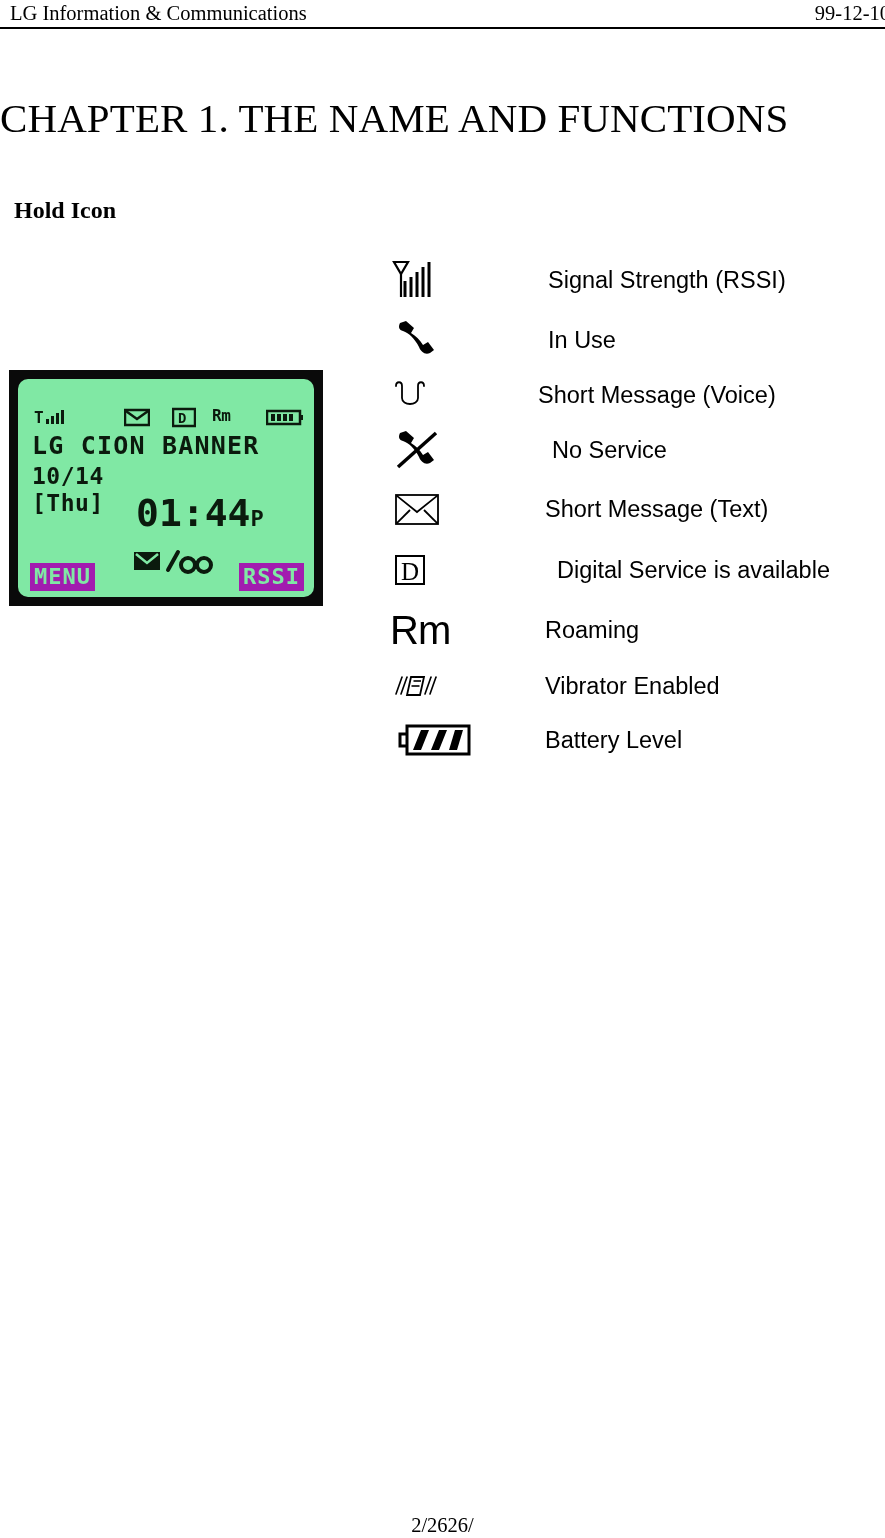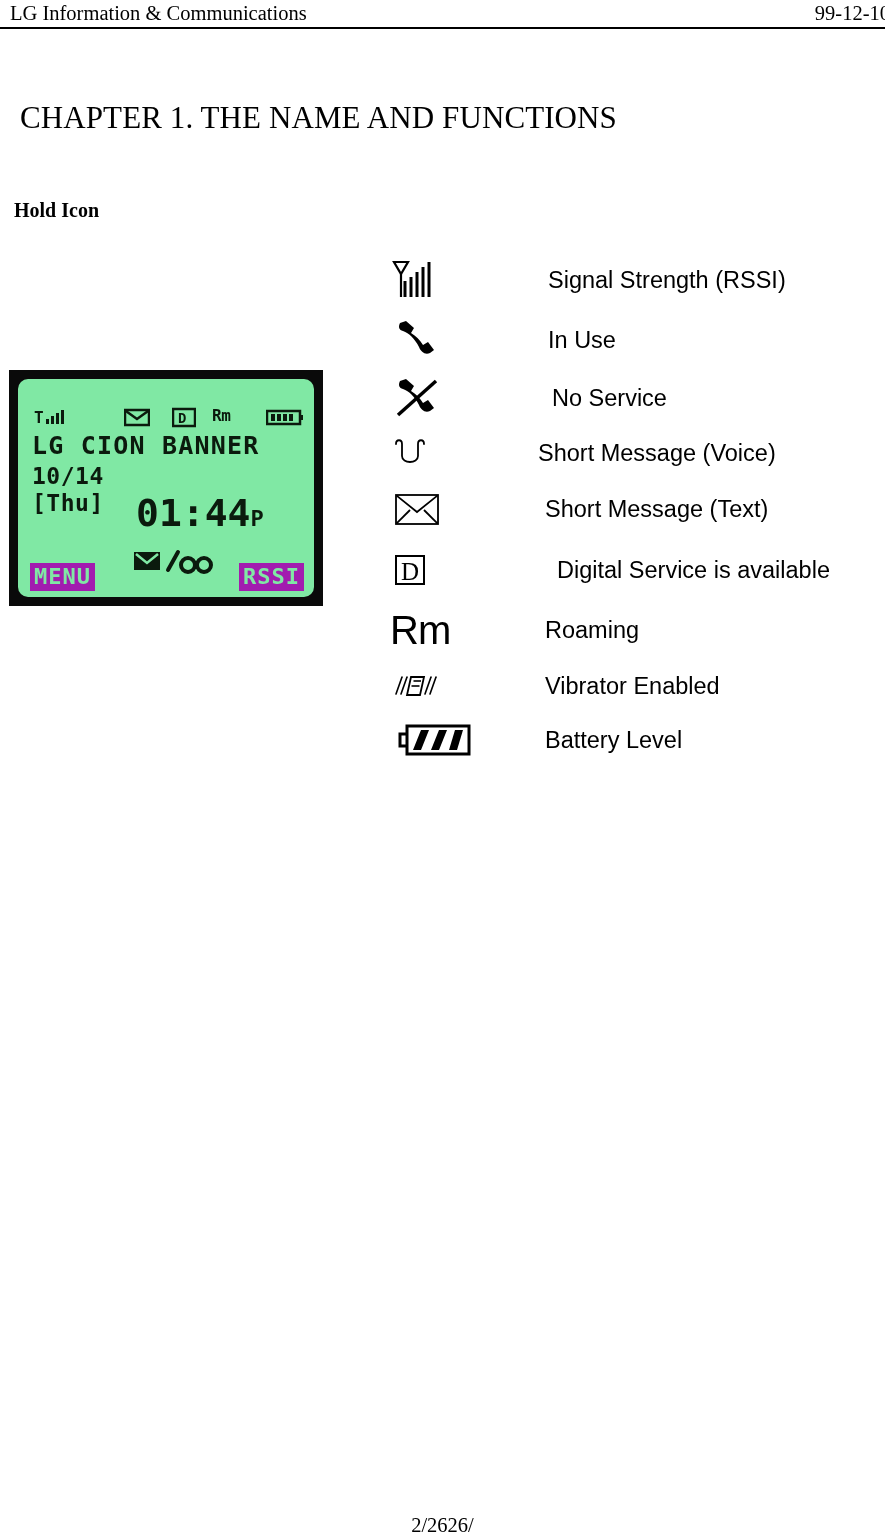--- a/index.html
+++ b/index.html
@@ -45,34 +45,34 @@
     left: 0;
     top: 27px;
     width: 885px;
     height: 2px;
     background: #000000;
   }
 
   
   .chapter-title {
     position: absolute;
-    left: 20px;
+    left: 0;
     top: 99px;
-    font-size: 31px;
+    font-size: 41px;
     line-height: 38px;
     letter-spacing: 0.1px;
     white-space: nowrap;
   }
 
   
   .hold-icon-label {
     position: absolute;
     left: 14px;
     top: 198px;
-    font-size: 20px;
+    font-size: 24px;
     font-weight: bold;
     line-height: 24px;
     white-space: nowrap;
   }
 
   
   .lcd-photo {
     position: absolute;
     left: 9px;
     top: 370px;
@@ -336,37 +336,37 @@
 
   <div class="legend-row" style="height:59px;">
     <span class="legend-icon" style="left:2px;">
       <svg width="56" height="46" viewBox="0 0 56 46">
         <path d="M8 6 C6 10 7 13 11 14 C17 16 23 22 27 30 C29 35 33 38 38 36 L42 33 L36 25 L31 28 C28 23 24 19 19 16 L22 11 L14 4 Z" fill="#000"></path>
       </svg>
     </span>
     <span class="legend-label" style="left:158px;">In Use</span>
   </div>
 
+  <div class="legend-row" style="height:52px;">
+    <span class="legend-icon" style="left:0px;">
+      <svg width="56" height="38" viewBox="0 0 56 38">
+        <path d="M6 10 C6 5 12 5 12 10 L12 22 C12 30 28 30 28 22 L28 10 C28 5 34 5 34 10" fill="none" stroke="#000" stroke-width="1.8" stroke-linecap="round"></path>
+      </svg>
+    </span>
+    <span class="legend-label" style="left:148px;">Short Message (Voice)</span>
+  </div>
+
   <div class="legend-row" style="height:58px;">
     <span class="legend-icon" style="left:2px;">
       <svg width="56" height="46" viewBox="0 0 56 46">
         <path d="M8 6 C6 10 7 13 11 14 C17 16 23 22 27 30 C29 35 33 38 38 36 L42 33 L36 25 L31 28 C28 23 24 19 19 16 L22 11 L14 4 Z" fill="#000"></path>
         <line x1="6" y1="40" x2="44" y2="6" stroke="#000" stroke-width="3.5"></line>
       </svg>
     </span>
     <span class="legend-label" style="left:162px;">No Service</span>
-  </div>
-
-  <div class="legend-row" style="height:52px;">
-    <span class="legend-icon" style="left:0px;">
-      <svg width="56" height="38" viewBox="0 0 56 38">
-        <path d="M6 10 C6 5 12 5 12 10 L12 22 C12 30 28 30 28 22 L28 10 C28 5 34 5 34 10" fill="none" stroke="#000" stroke-width="1.8" stroke-linecap="round"></path>
-      </svg>
-    </span>
-    <span class="legend-label" style="left:148px;">Short Message (Voice)</span>
   </div>
 
   <div class="legend-row" style="height:60px;">
     <span class="legend-icon" style="left:3px;">
       <svg width="56" height="46" viewBox="0 0 56 46">
         <rect x="3" y="9" width="42" height="29" fill="none" stroke="#000" stroke-width="1.8"></rect>
         <path d="M3.6 9.6 L24 26 L44.4 9.6" fill="none" stroke="#000" stroke-width="1.8"></path>
         <path d="M3.6 37.4 L17 24" fill="none" stroke="#000" stroke-width="1.8"></path>
         <path d="M44.4 37.4 L31 24" fill="none" stroke="#000" stroke-width="1.8"></path>
       </svg>

